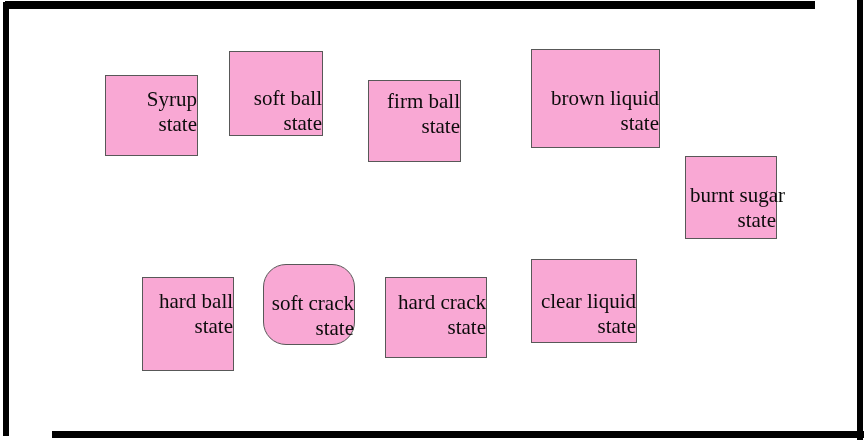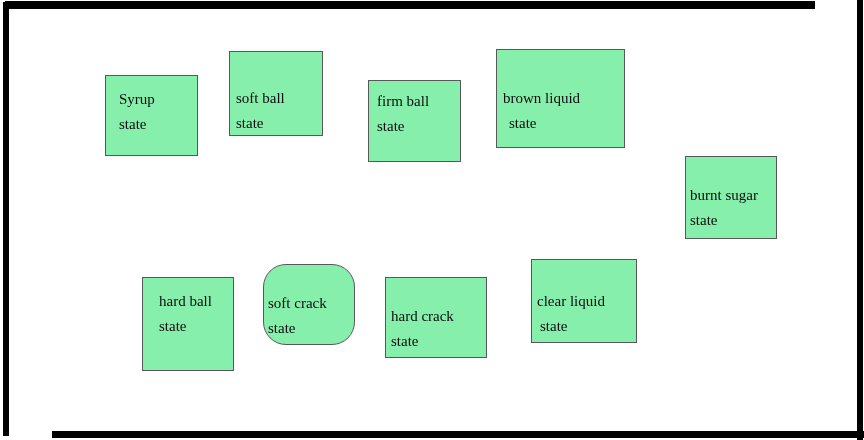--- a/index.html
+++ b/index.html
@@ -25,25 +25,26 @@
   }
   .frame-top    { left: 5px;   top: 1px;   width: 810px; height: 8px; }
   .frame-left   { left: 3px;   top: 2px;   width: 6px;   height: 434px; }
   .frame-right  { left: 857px; top: 0px;   width: 6px;   height: 440px; }
   .frame-bottom { left: 52px;  top: 431px; width: 812px; height: 7px; }
 
   .state-box {
     position: absolute;
     box-sizing: border-box;
     border: 1px solid #585858;
-    background: #86efac;
+    background: #f9a8d4;
     color: #0c0c0c;
-    font-size: 15px;
+    font-size: 21px;
     line-height: 25px;
     white-space: nowrap;
+    text-align: right;
   }
   .state-box .line {
     display: block;
   }
 </style>
 </head>
 <body>
 
 <div id="canvas">
 
@@ -58,37 +59,37 @@
         <span class="line">state</span>
       </div>
       <div class="state-box" style="left: 229px; top: 51px; width: 94px; height: 85px; padding-left: 6px; padding-top: 34px; border-color: rgb(88, 88, 88); color: rgb(12, 12, 12);">
         <span class="line">soft ball</span>
         <span class="line">state</span>
       </div>
       <div class="state-box" style="left: 368px; top: 80px; width: 93px; height: 82px; padding-left: 8px; padding-top: 8px; border-color: rgb(88, 88, 88); color: rgb(12, 12, 12);">
         <span class="line">firm ball</span>
         <span class="line">state</span>
       </div>
-      <div class="state-box" style="left: 496px; top: 49px; width: 129px; height: 99px; padding-left: 6px; padding-top: 36px; border-color: rgb(88, 88, 88); color: rgb(12, 12, 12);">
+      <div class="state-box" style="left: 531px; top: 49px; width: 129px; height: 99px; padding-left: 6px; padding-top: 36px; border-color: rgb(88, 88, 88); color: rgb(12, 12, 12);">
         <span class="line">brown liquid</span>
         <span class="line" style="margin-left: 6px;">state</span>
       </div>
       <div class="state-box" style="left: 685px; top: 156px; width: 92px; height: 83px; padding-left: 4px; padding-top: 26px; border-color: rgb(88, 88, 88); color: rgb(12, 12, 12);">
         <span class="line">burnt sugar</span>
         <span class="line">state</span>
       </div>
       <div class="state-box" style="left: 142px; top: 277px; width: 92px; height: 94px; padding-left: 16px; padding-top: 11px; border-color: rgb(88, 88, 88); color: rgb(12, 12, 12);">
         <span class="line">hard ball</span>
         <span class="line">state</span>
       </div>
       <div class="state-box" style="left: 263px; top: 264px; width: 92px; height: 81px; padding-left: 4px; padding-top: 26px; border-color: rgb(88, 88, 88); color: rgb(12, 12, 12); border-radius: 23px;">
         <span class="line">soft crack</span>
         <span class="line">state</span>
       </div>
-      <div class="state-box" style="left: 385px; top: 277px; width: 102px; height: 81px; padding-left: 5px; padding-top: 26px; border-color: rgb(88, 88, 88); color: rgb(12, 12, 12);">
+      <div class="state-box" style="left: 385px; top: 277px; width: 102px; height: 81px; padding-left: 5px; padding-top: 12px; border-color: rgb(88, 88, 88); color: rgb(12, 12, 12);">
         <span class="line">hard crack</span>
         <span class="line">state</span>
       </div>
       <div class="state-box" style="left: 531px; top: 259px; width: 106px; height: 84px; padding-left: 5px; padding-top: 29px; border-color: rgb(88, 88, 88); color: rgb(12, 12, 12); font-family: Liberation Serif, serif;">
         <span class="line">clear liquid</span>
         <span class="line" style="margin-left: 3px;">state</span>
       </div>
     </div>
 
 </div>

